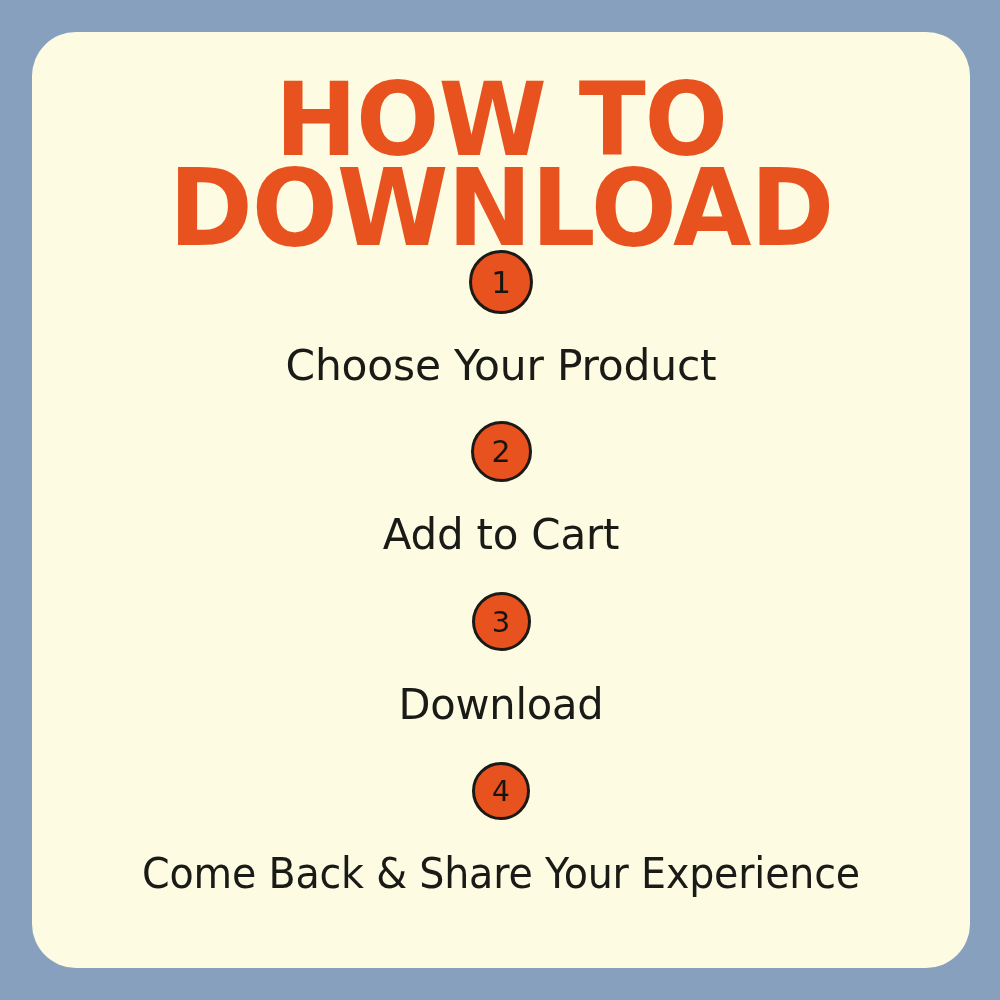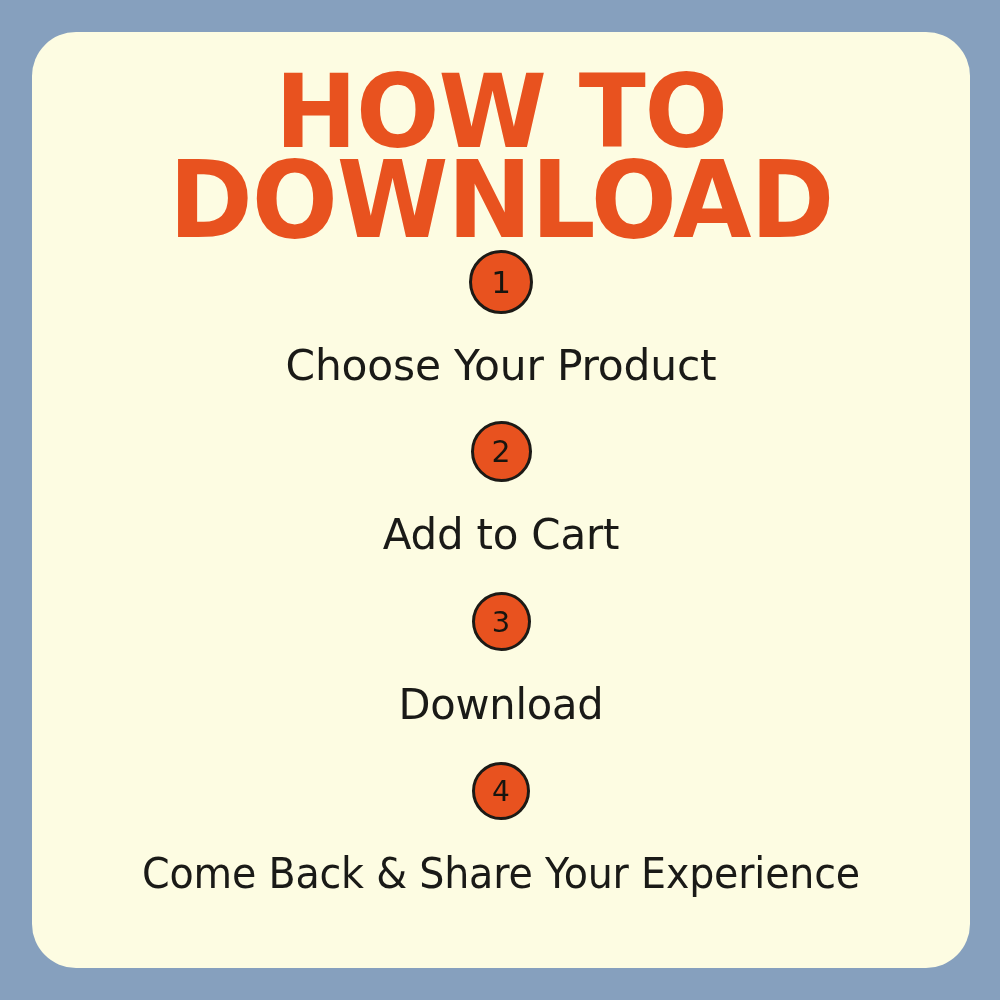--- a/index.html
+++ b/index.html
@@ -30,21 +30,21 @@
     background: #fdfce2;
     border-radius: 44px;
     box-sizing: border-box;
     overflow: hidden;
   }
 
   
   .title-block {
     position: absolute;
     left: 0;
-    top: 48px;
+    top: 56px;
     width: 100%;
     text-align: center;
     user-select: none;
   }
   .title-line {
     display: block;
     color: #e8521f;
     font-family: "DejaVu Sans", sans-serif;
     font-weight: 700;
     text-transform: uppercase;

